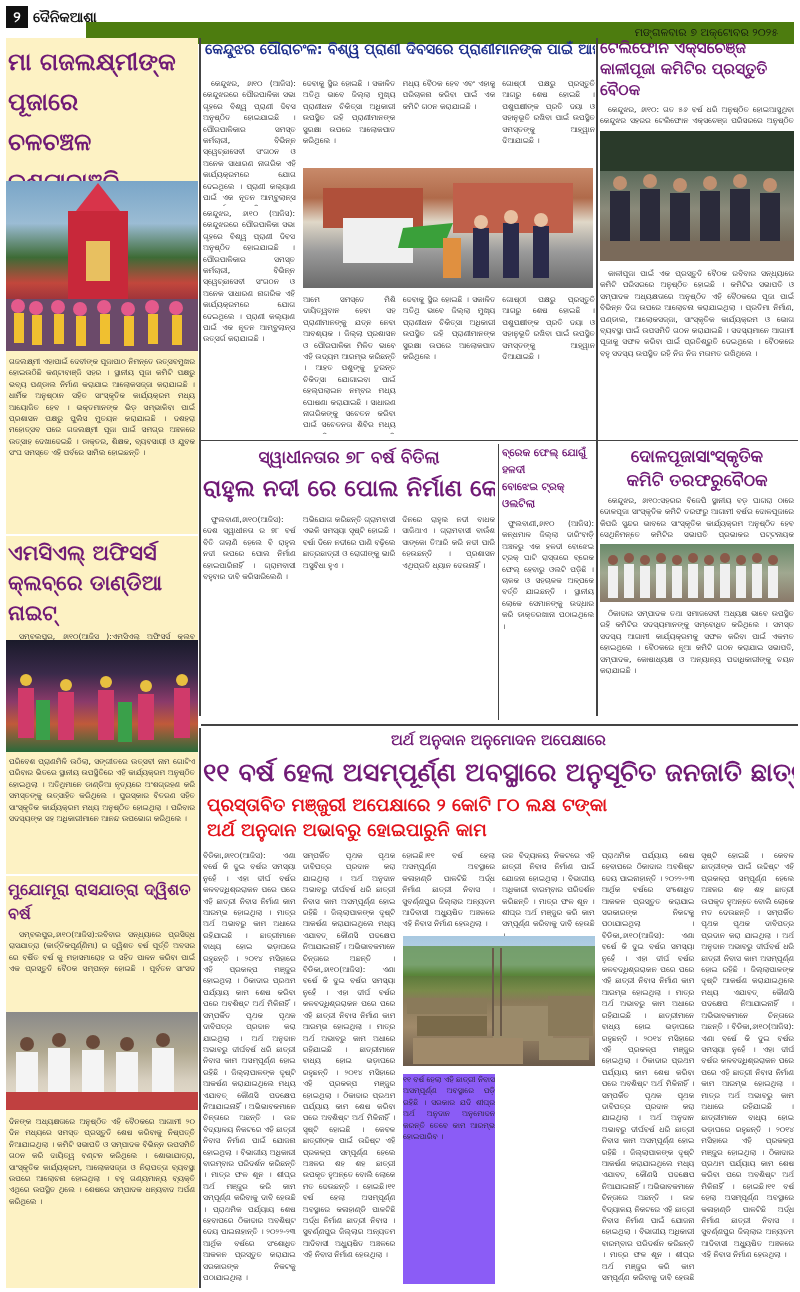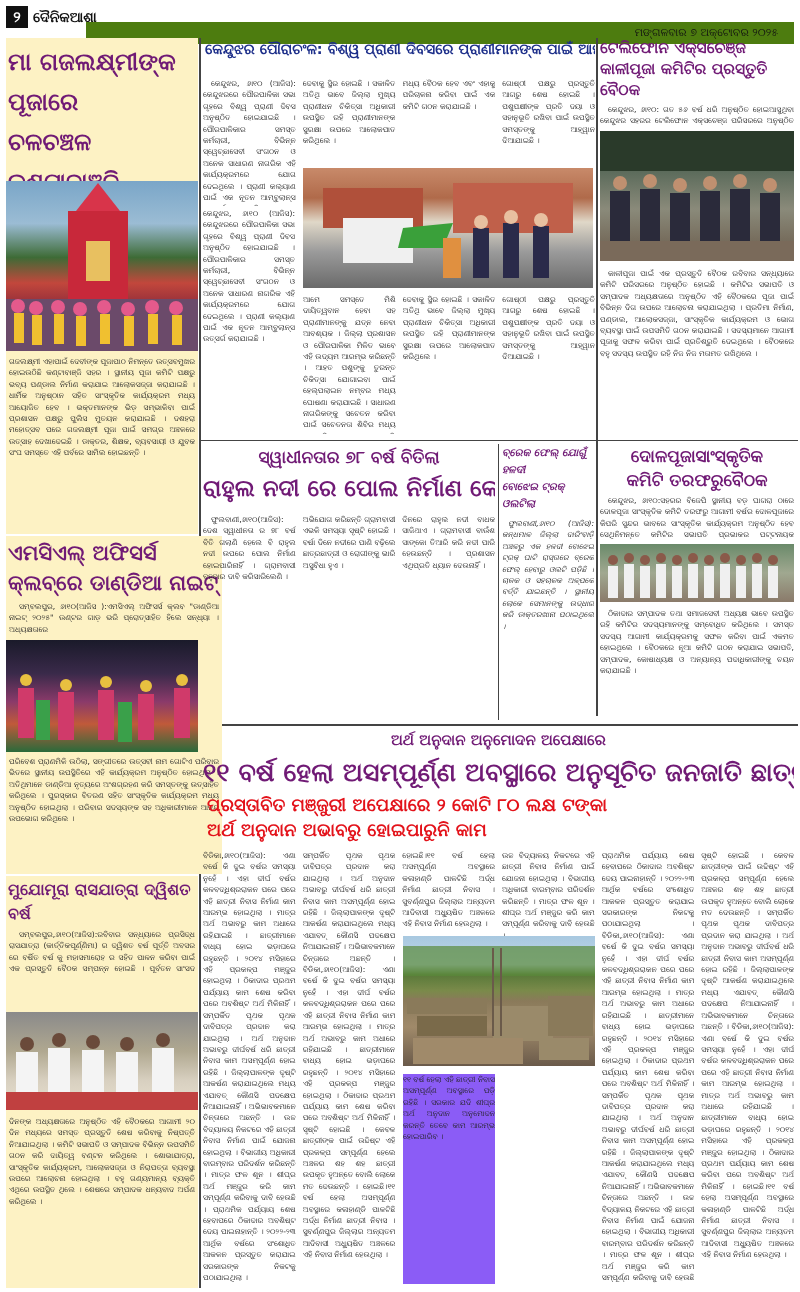--- a/index.html
+++ b/index.html
@@ -75,21 +75,21 @@
           <rect x="94" y="133" width="10" height="30"></rect>
           <rect x="118" y="135" width="10" height="30"></rect>
           <rect x="142" y="133" width="10" height="30"></rect>
           <rect x="166" y="134" width="10" height="30"></rect>
         </g>
     </svg>
   </div>
   <div class="body-text" style="position:absolute; top:318px; left:3px; right:3px; height:175px; overflow:hidden;">ଗଜଲକ୍ଷ୍ମୀ ଏହାପାଇଁ ଦେବୀଙ୍କ ପୂଜାପାଠ ନିମନ୍ତେ ଉତ୍ସବମୁଖର ହୋଇଉଠିଛି କଣ୍ଟାବାଞ୍ଜି ସହର । ସ୍ଥାନୀୟ ପୂଜା କମିଟି ପକ୍ଷରୁ ଭବ୍ୟ ପଣ୍ଡାଲ ନିର୍ମାଣ କରାଯାଇ ଆଲୋକସଜ୍ଜା କରାଯାଇଛି । ଧାର୍ମିକ ଅନୁଷ୍ଠାନ ସହିତ ସାଂସ୍କୃତିକ କାର୍ଯ୍ୟକ୍ରମ ମଧ୍ୟ ଆୟୋଜିତ ହେବ । ଭକ୍ତମାନଙ୍କ ଭିଡ଼ ସମ୍ଭାଳିବା ପାଇଁ ପ୍ରଶାସନ ପକ୍ଷରୁ ପୁଲିସ ମୁତୟନ କରାଯାଇଛି । ଦଶହରା ମହୋତ୍ସବ ପରେ ଗଜଲକ୍ଷ୍ମୀ ପୂଜା ପାଇଁ ସମଗ୍ର ଅଞ୍ଚଳରେ ଉତ୍ସାହ ଦେଖାଦେଇଛି । ଡାକ୍ତର, ଶିକ୍ଷକ, ବ୍ୟବସାୟୀ ଓ ଯୁବକ ସଂଘ ସମସ୍ତେ ଏହି ପର୍ବରେ ସାମିଲ ହୋଇଛନ୍ତି ।</div>
 </div>
 
-<div class="col yellow" style="left:6px; top:536px; width:216px; height:338px;">
+<div class="col yellow" style="left:6px; top:536px; width:192px; height:338px;">
   <div class="headline" style="font-size:21px; padding:2px 2px 0 2px; line-height:30px;">
     <div>ଏମସିଏଲ୍ ଅଫିସର୍ସ</div>
     <div>କ୍ଲବ୍‌ରେ ଡାଣ୍ଡିଆ ନାଇଟ୍</div>
   </div>
   <div class="body-text" style="padding:3px 3px; text-indent:10px; height:36px; overflow:hidden;">ସମ୍ବଲପୁର, ୬ା୧୦(ଆଜିସ ):ଏମସିଏଲ୍ ଅଫିସର୍ସ କ୍ଲବ "ଡାଣ୍ଡିଆ ନାଇଟ୍ ୨୦୨୫" ଉଣ୍ଟର ଗାଡ଼ ଭରି ପ୍ରୋତ୍ସାହିତ ହିଲେ ସନ୍ଧ୍ୟା । ଅଧ୍ୟକ୍ଷତାରେ</div>
   <div class="photo" style="left:0; top:104px; width:192px; height:112px; border:none; background:linear-gradient(180deg,#1a1a2a 0%,#3a2a4a 30%,#8a3a6a 55%,#c05a3a 75%,#2a6a3a 100%);">
     <svg width="192" height="112" viewBox="0 0 192 112">
       <g fill="#e8c040">
           <circle cx="20" cy="40" r="6"></circle>
           <circle cx="60" cy="45" r="6"></circle>
@@ -210,21 +210,21 @@
   <div class="headline" style="font-size:17px; text-align:center; line-height:26px;">ସ୍ୱାଧୀନତାର ୭୮ ବର୍ଷ ବିତିଲା</div>
   <div class="headline" style="font-size:23px; text-align:center; line-height:36px; white-space:nowrap;">ରାହୁଲ ନଦୀ ରେ ପୋଲ ନିର୍ମାଣ କେବେ?</div>
   <div class="cols" style="left:0; top:70px; width:292px; height:206px;justify-content:flex-end;">
     <div class="body-text" style="text-indent:8px;">ଫୁଲବାଣୀ,୬ା୧୦(ଆଜିସ): ଦେଶ ସ୍ୱାଧୀନତା ର ୭୮ ବର୍ଷ ବିତି ଗଲାଣି ହେଲେ ବି ରାହୁଲ ନଦୀ ଉପରେ ପୋଲ ନିର୍ମାଣ ହୋଇପାରିନାହିଁ । ଗ୍ରାମବାସୀ ବହୁବାର ଦାବି କରିସାରିଲେଣି ।</div>
     <div class="body-text">ଅଭିଯୋଗ କରିଛନ୍ତି ଗ୍ରାମବାସୀ ଏଭଳି ସମସ୍ୟା ସୃଷ୍ଟି ହୋଇଛି । ବର୍ଷା ଦିନେ ନଦୀରେ ପାଣି ବଢ଼ିଲେ ଛାତ୍ରଛାତ୍ରୀ ଓ ରୋଗୀଙ୍କୁ ଭାରି ଅସୁବିଧା ହୁଏ ।</div>
     <div class="body-text">ଦିନରେ ରାହୁଲ ନଦୀ ବାଧକ ସାଜିଥାଏ । ଗ୍ରାମବାସୀ ବାଉଁଶ ସାଙ୍କୋ ତିଆରି କରି ନଦୀ ପାରି ହେଉଛନ୍ତି । ପ୍ରଶାସନ ଏଥିପ୍ରତି ଧ୍ୟାନ ଦେଉନାହିଁ ।</div>
   </div>
 </div>
 <div class="vrule" style="left:498px; top:444px; height:276px; width:1px;"></div>
 
-<div class="col" style="left:502px; top:444px; width:92px; height:278px;font-style:italic;">
+<div class="col" style="left:502px; top:444px; width:92px; height:278px;">
   <div class="headline" style="font-size:10.5px; line-height:17px;">
     <div>ବ୍ରେକ ଫେଲ୍ ଯୋଗୁଁ ହଳଦୀ</div>
     <div>ବୋଝେଇ ଟ୍ରକ୍ ଓଲଟିଲା</div>
   </div>
   <div class="body-text" style="margin-top:6px; text-indent:6px; height:236px; overflow:hidden;">ଫୁଲବାଣୀ,୬ା୧୦ (ଆଜିସ): କନ୍ଧମାଳ ଜିଲ୍ଲା ଦାରିଂବାଡ଼ି ଅଞ୍ଚଳରୁ ଏକ ହଳଦୀ ବୋଝେଇ ଟ୍ରକ୍ ଘାଟି ରାସ୍ତାରେ ବ୍ରେକ ଫେଲ୍ ହେବାରୁ ଓଲଟି ପଡ଼ିଛି । ଚାଳକ ଓ ସହଚାଳକ ଅଳ୍ପକେ ବର୍ତ୍ତି ଯାଇଛନ୍ତି । ସ୍ଥାନୀୟ ଲୋକେ ସେମାନଙ୍କୁ ଉଦ୍ଧାର କରି ଡାକ୍ତରଖାନା ପଠାଇଥିଲେ ।</div>
 </div>
 
 <div class="col" style="left:600px; top:444px; width:194px; height:278px;">
   <div class="headline" style="font-size:17px; line-height:24px; text-align:center;">
     <div>ଦୋଳପୂଜାସାଂସ୍କୃତିକ</div>

